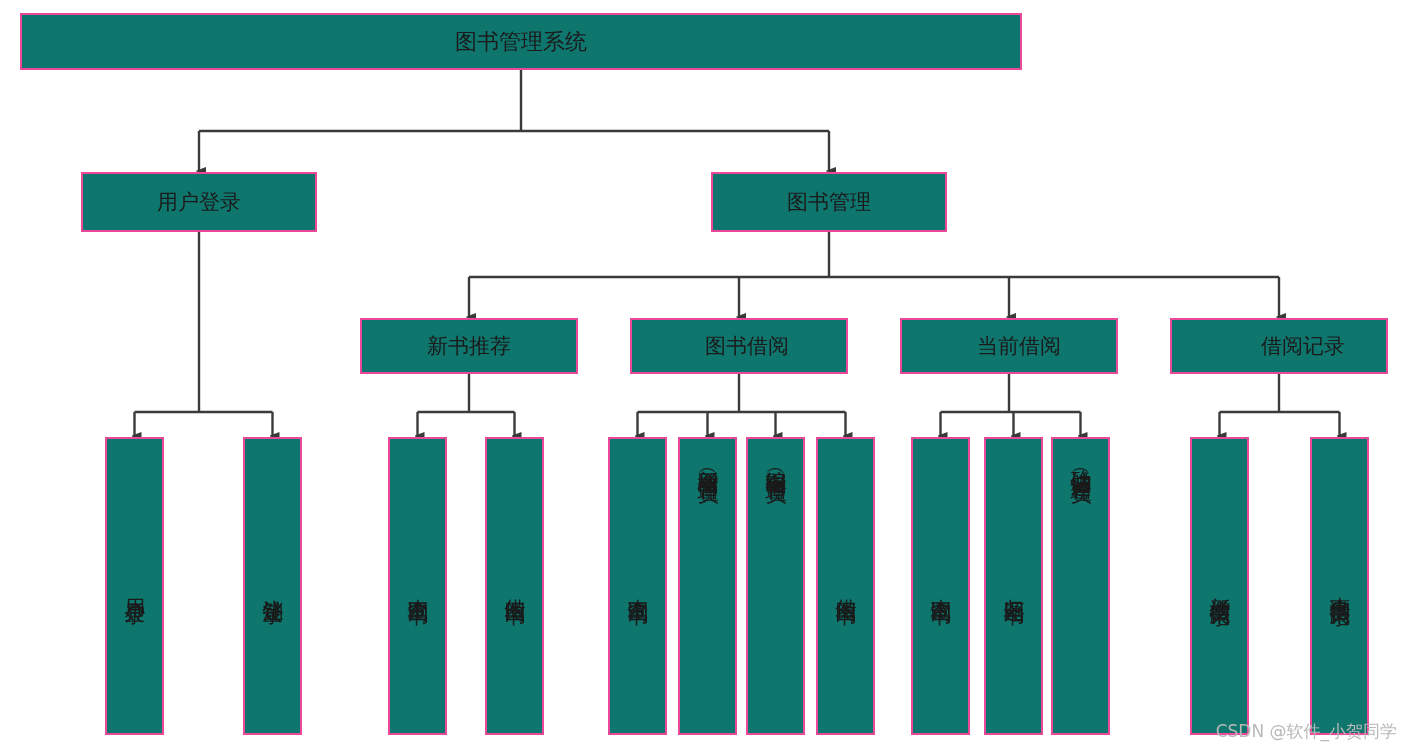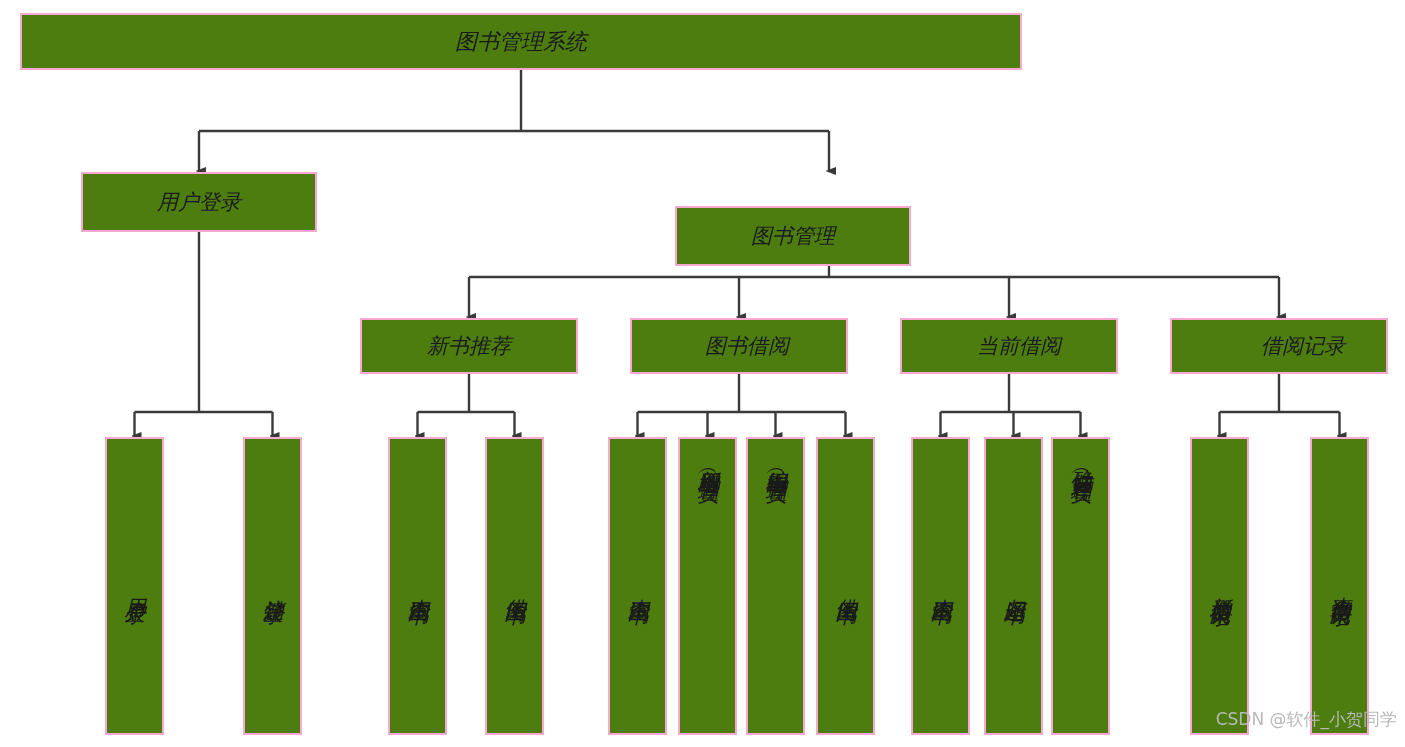--- a/index.html
+++ b/index.html
@@ -21,28 +21,27 @@
     position: absolute;
     left: 0;
     top: 0;
     width: 1405px;
     height: 747px;
     pointer-events: none;
   }
   .node {
     position: absolute;
     box-sizing: border-box;
-    border: 2px solid #f9a8d4;
-    background: #4d7c0f;
+    border: 2px solid #ec4899;
+    background: #0f766e;
     display: flex;
     align-items: center;
     justify-content: center;
     color: #1a1a1a;
     z-index: 2;
-    font-style: italic;
   }
   .node .lbl {
     display: block;
     text-align: center;
     line-height: 1.18;
     white-space: nowrap;
   }
   .node.h .lbl {
     font-size: 21px;
   }
@@ -60,21 +59,21 @@
     letter-spacing: 2px;
     line-height: 1;
   }
   .node.vmid {
     align-items: center;
     padding-top: 0;
   }
   #watermark {
     position: absolute;
     right: 8px;
-    bottom: 16px;
+    bottom: 4px;
     font-size: 17px;
     color: #b9b9b9;
     z-index: 5;
     white-space: nowrap;
     font-family: "DejaVu Sans", "Liberation Sans", sans-serif;
   }
 </style>
 </head>
 <body>
 
@@ -124,21 +123,21 @@
   </svg>
 
   <div class="node root h" style="left:20px;top:13px;width:1002px;height:57px;">
     <span class="lbl">图书管理系统</span>
   </div>
 
   <div class="node h" style="left:81px;top:172px;width:236px;height:60px;">
     <span class="lbl">用户登录</span>
   </div>
 
-  <div class="node h" style="left:675px;top:172px;width:236px;height:60px;margin-top:34px;">
+  <div class="node h" style="left:711px;top:172px;width:236px;height:60px;">
     <span class="lbl">图书管理</span>
   </div>
 
   <div class="node h" style="left:360px;top:318px;width:218px;height:56px;">
     <span class="lbl">新书推荐</span>
   </div>
 
   <div class="node h" style="left:630px;top:318px;width:218px;height:56px;padding-left:16px;">
     <span class="lbl">图书借阅</span>
   </div>

